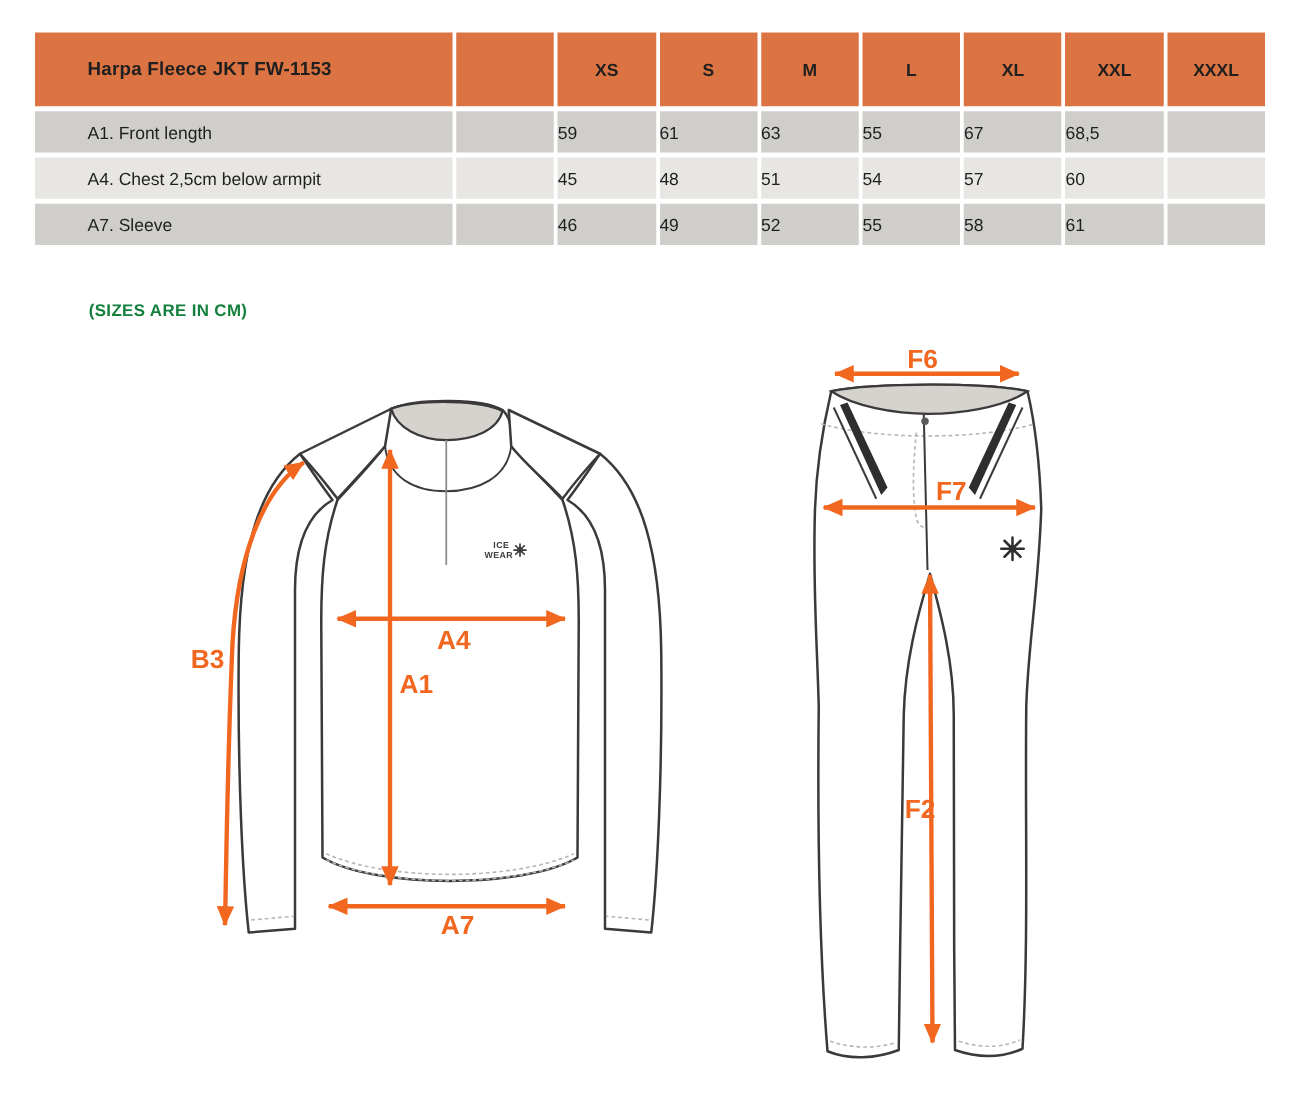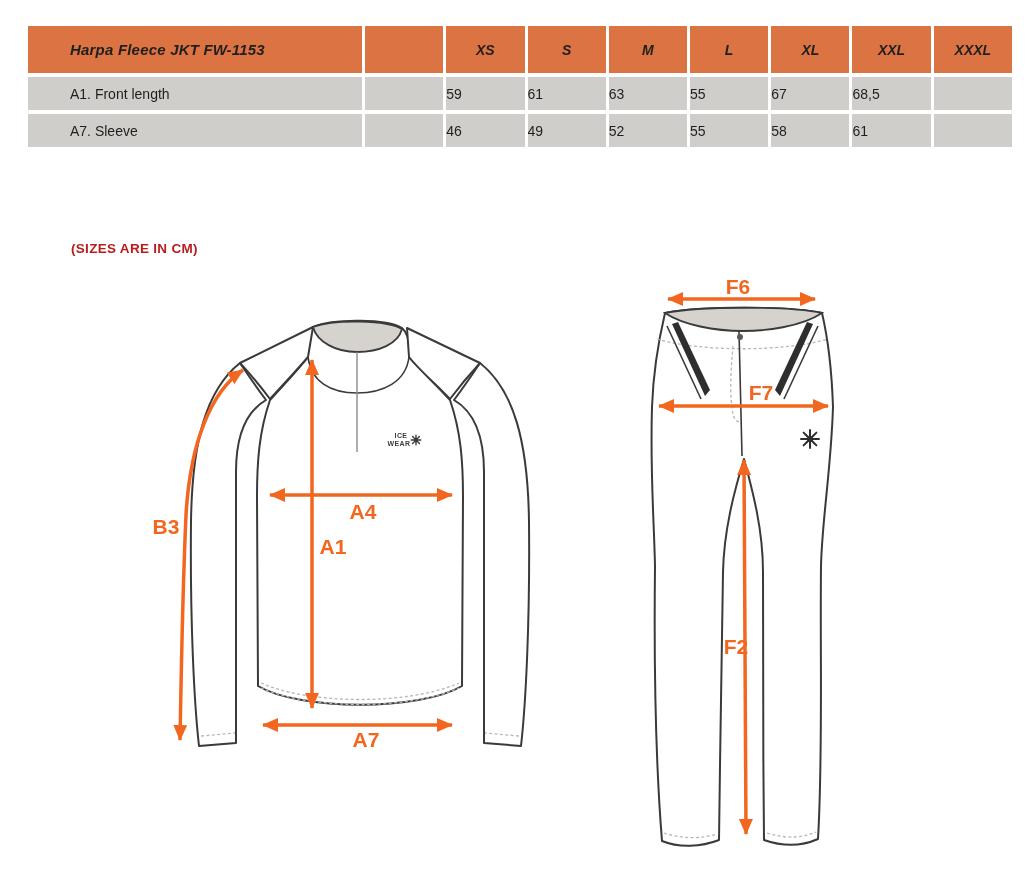--- a/index.html
+++ b/index.html
@@ -11,32 +11,32 @@
   .table-wrap{position:absolute;left:25px;top:22px;}
   table.size-table{
     border-collapse:separate;border-spacing:3px 4px;table-layout:fixed;
     width:990px;
   }
   table.size-table th, table.size-table td{
     font-size:14px;color:#1f1f1f;vertical-align:middle;
     padding:0;overflow:hidden;white-space:nowrap;
   }
   th.hdr{
-    background:#db7442;color:#ffffff;height:47px;font-weight:bold;font-size:14.5px;font-style:italic;
+    background:#db7442;color:#ffffff;height:59px;font-weight:bold;font-size:14.5px;
   }
   th.hdr.title{
     text-align:left;padding-left:42px;font-size:15px;letter-spacing:.2px;
   }
   tr.data-row td{height:33px;}
   tr.row-dark td{background:#cfcecb;}
   tr.row-light td{background:#e8e6e3;}
   td.lbl{text-align:left;padding-left:42px !important;font-size:14px;}
   
   .units-note{
-    position:absolute;left:71px;top:241px;color:#b91c1c;font-weight:bold;
+    position:absolute;left:71px;top:241px;color:#15803d;font-weight:bold;
     font-size:13.5px;letter-spacing:.3px;
   }
   
   svg.diagrams{position:absolute;left:0;top:0;}
   .garment{fill:#ffffff;stroke:#3a3a3a;stroke-width:2;stroke-linejoin:round;}
   .seam{fill:none;stroke:#3a3a3a;stroke-width:1.6;}
   .stitch{fill:none;stroke:#b9b6b2;stroke-width:1.3;stroke-dasharray:3 2.4;}
   .grayfill{fill:#d6d3cf;stroke:#3a3a3a;stroke-width:1.8;}
   .zip{fill:none;stroke:#8a8a8a;stroke-width:1.4;}
   .dim{fill:none;stroke:#f2671f;stroke-width:3.5;}
@@ -76,20 +76,31 @@
     </tr>
     <tr class="data-row row-dark">
       <td class="lbl">A1. Front length</td>
       <td></td>
       <td>59</td>
       <td>61</td>
       <td>63</td>
       <td>55</td>
       <td>67</td>
       <td>68,5</td>
+      <td></td>
+    </tr>
+    <tr class="data-row row-light">
+      <td class="lbl">A4. Chest 2,5cm below armpit</td>
+      <td></td>
+      <td>45</td>
+      <td>48</td>
+      <td>51</td>
+      <td>54</td>
+      <td>57</td>
+      <td>60</td>
       <td></td>
     </tr>
     <tr class="data-row row-dark">
       <td class="lbl">A7. Sleeve</td>
       <td></td>
       <td>46</td>
       <td>49</td>
       <td>52</td>
       <td>55</td>
       <td>58</td>

